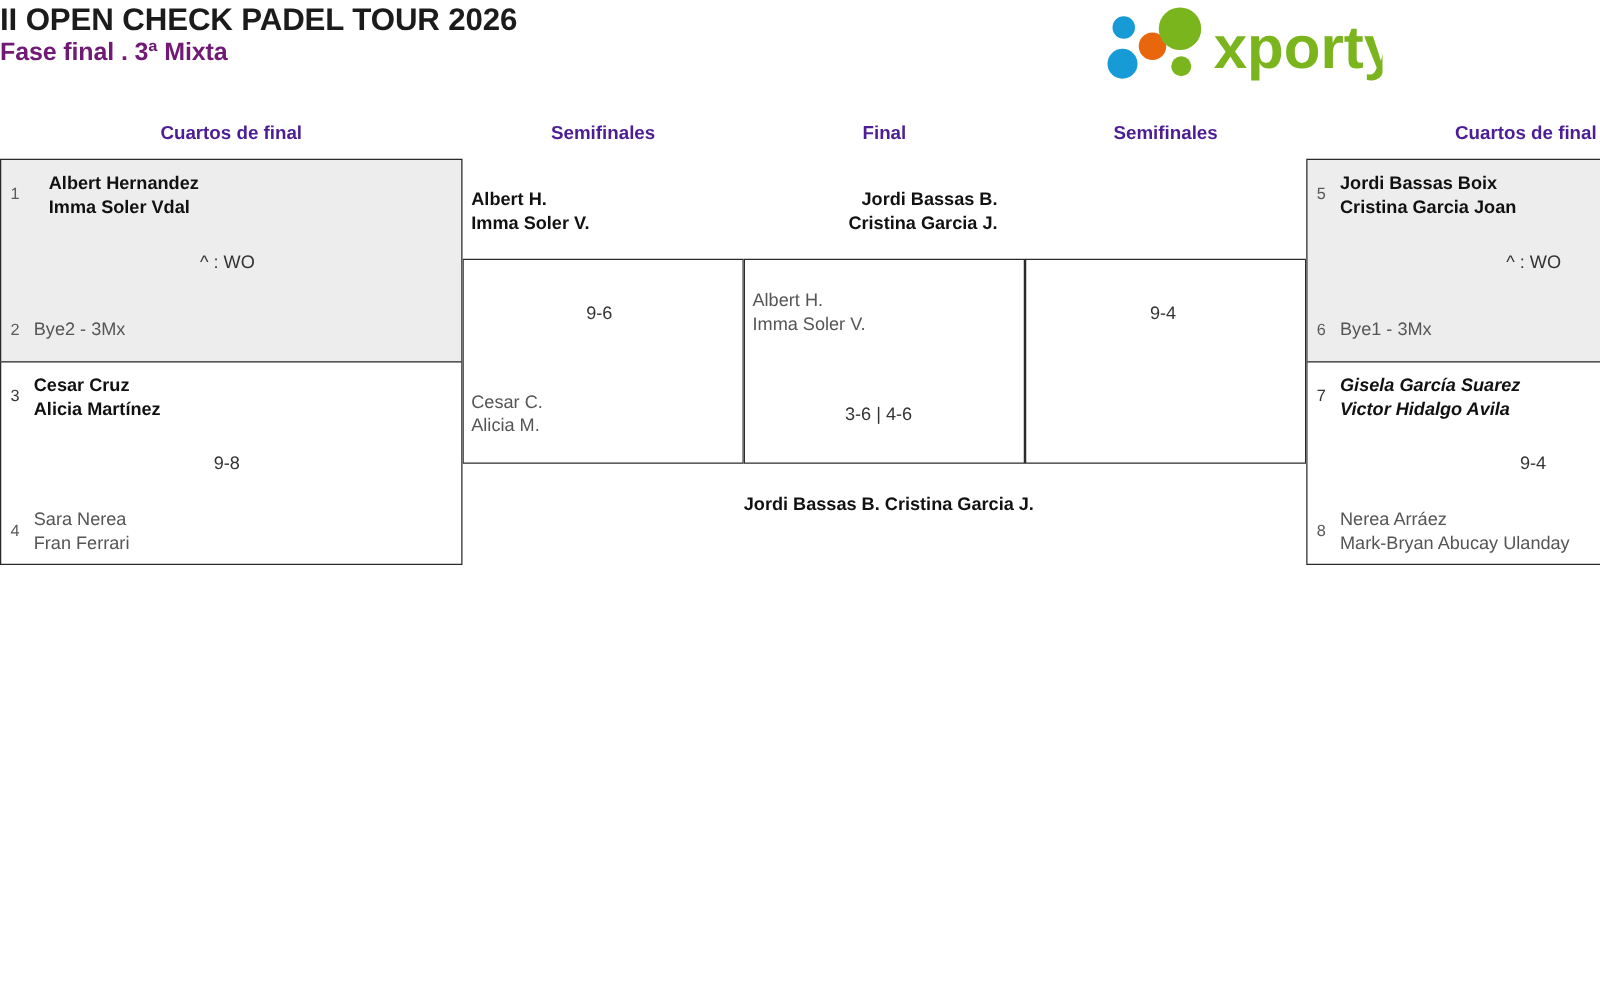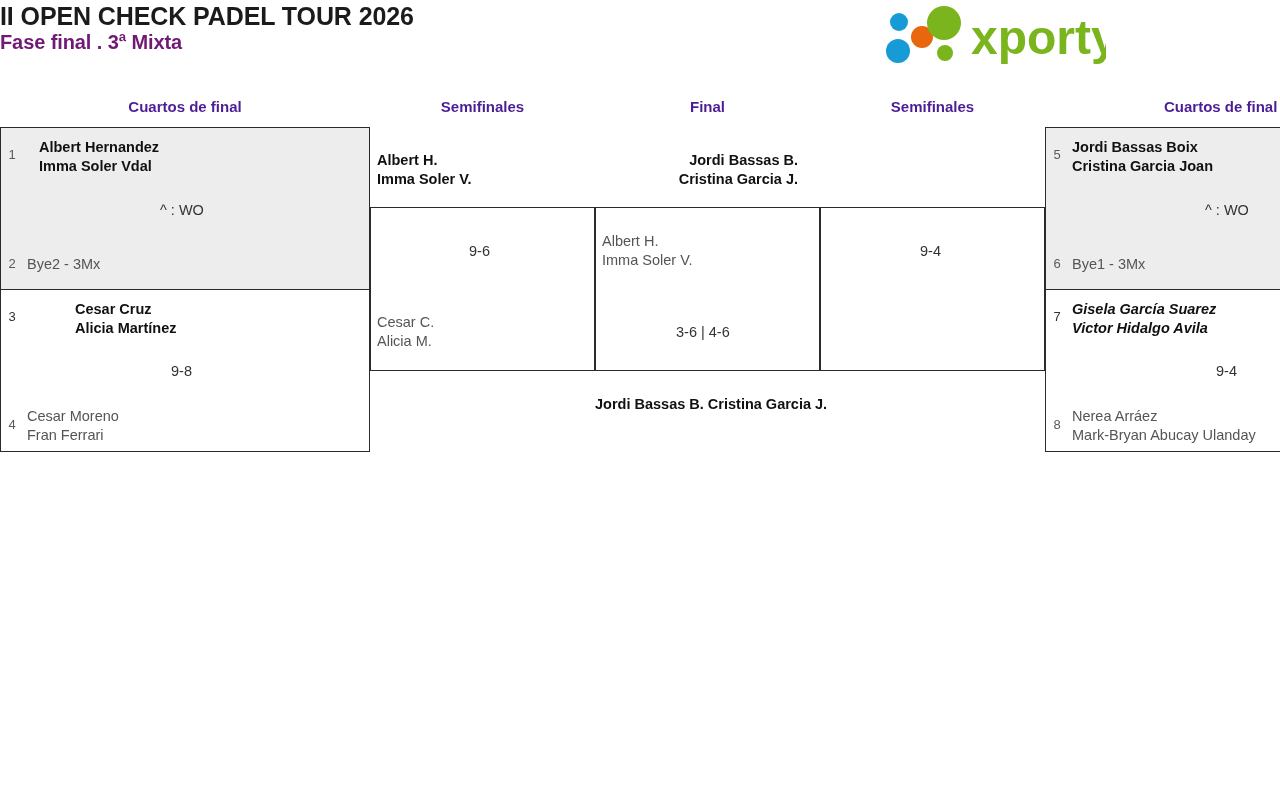--- a/index.html
+++ b/index.html
@@ -168,28 +168,28 @@
   <span class="ln">Imma Soler Vdal</span>
 </div>
 <div class="score" style="left:160px; top:202px;">^ : WO</div>
 <div class="seed" style="left:4px; top:256px;">2</div>
 <div class="team loser" style="left:27px; top:255px;">
   <span class="ln">Bye2 - 3Mx</span>
 </div>
 
 <div class="box" id="qf2"></div>
 <div class="seed dark" style="left:4px; top:309px;">3</div>
-<div class="team winner" style="left:27px; top:300px;margin-left:48px;">
+<div class="team winner" style="left:27px; top:300px;">
   <span class="ln">Cesar Cruz</span>
   <span class="ln">Alicia Martínez</span>
 </div>
 <div class="score" style="left:171px; top:363px;">9-8</div>
 <div class="seed" style="left:4px; top:417px;">4</div>
 <div class="team loser" style="left:27px; top:407px;">
-  <span class="ln">Cesar Moreno</span>
+  <span class="ln">Sara Nerea</span>
   <span class="ln">Fran Ferrari</span>
 </div>
 
 <div class="box shaded" id="qf3"></div>
 <div class="seed" style="left:1049px; top:147px;">5</div>
 <div class="team winner" style="left:1072px; top:138px;">
   <span class="ln">Jordi Bassas Boix</span>
   <span class="ln">Cristina Garcia Joan</span>
 </div>
 <div class="score" style="left:1205px; top:202px;">^ : WO</div>

